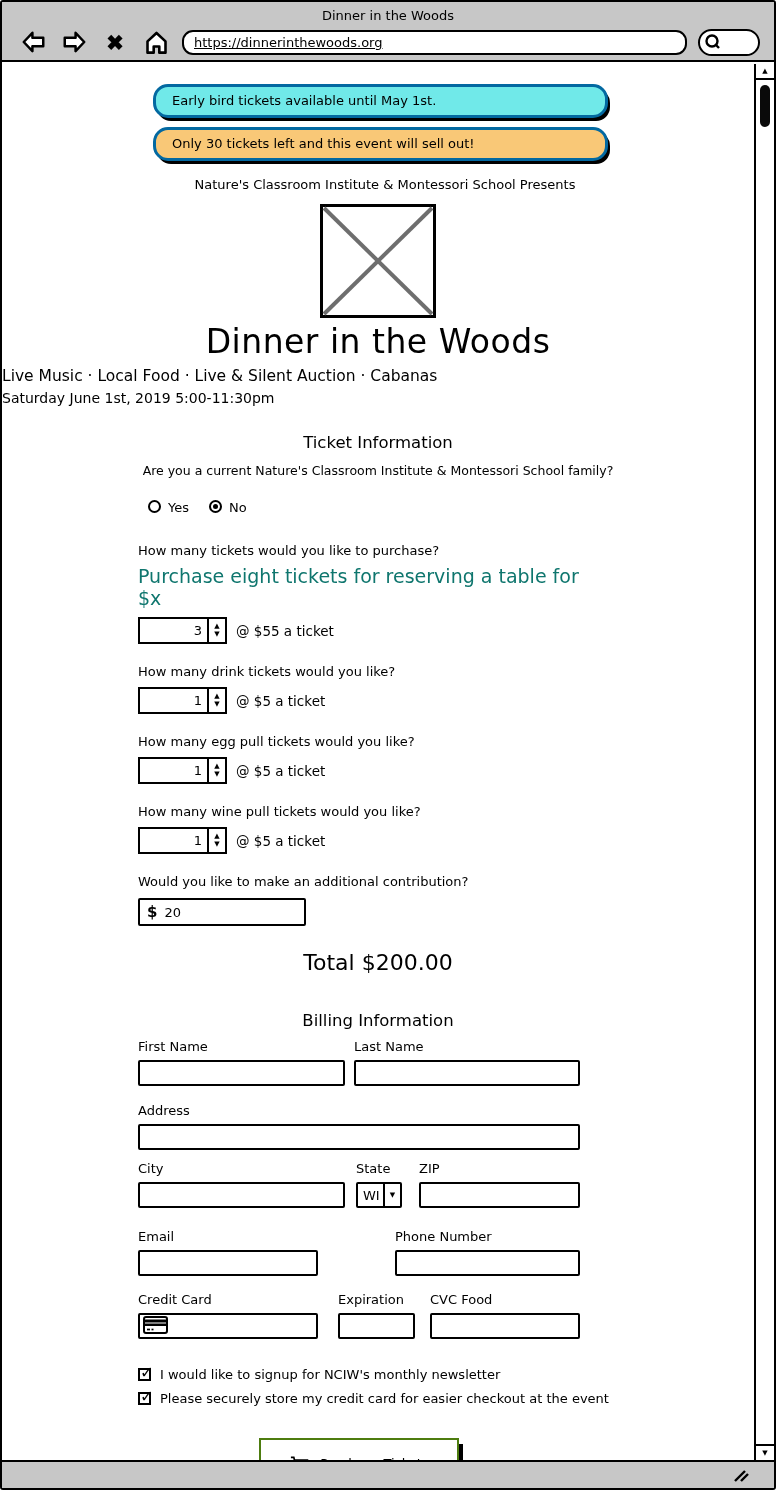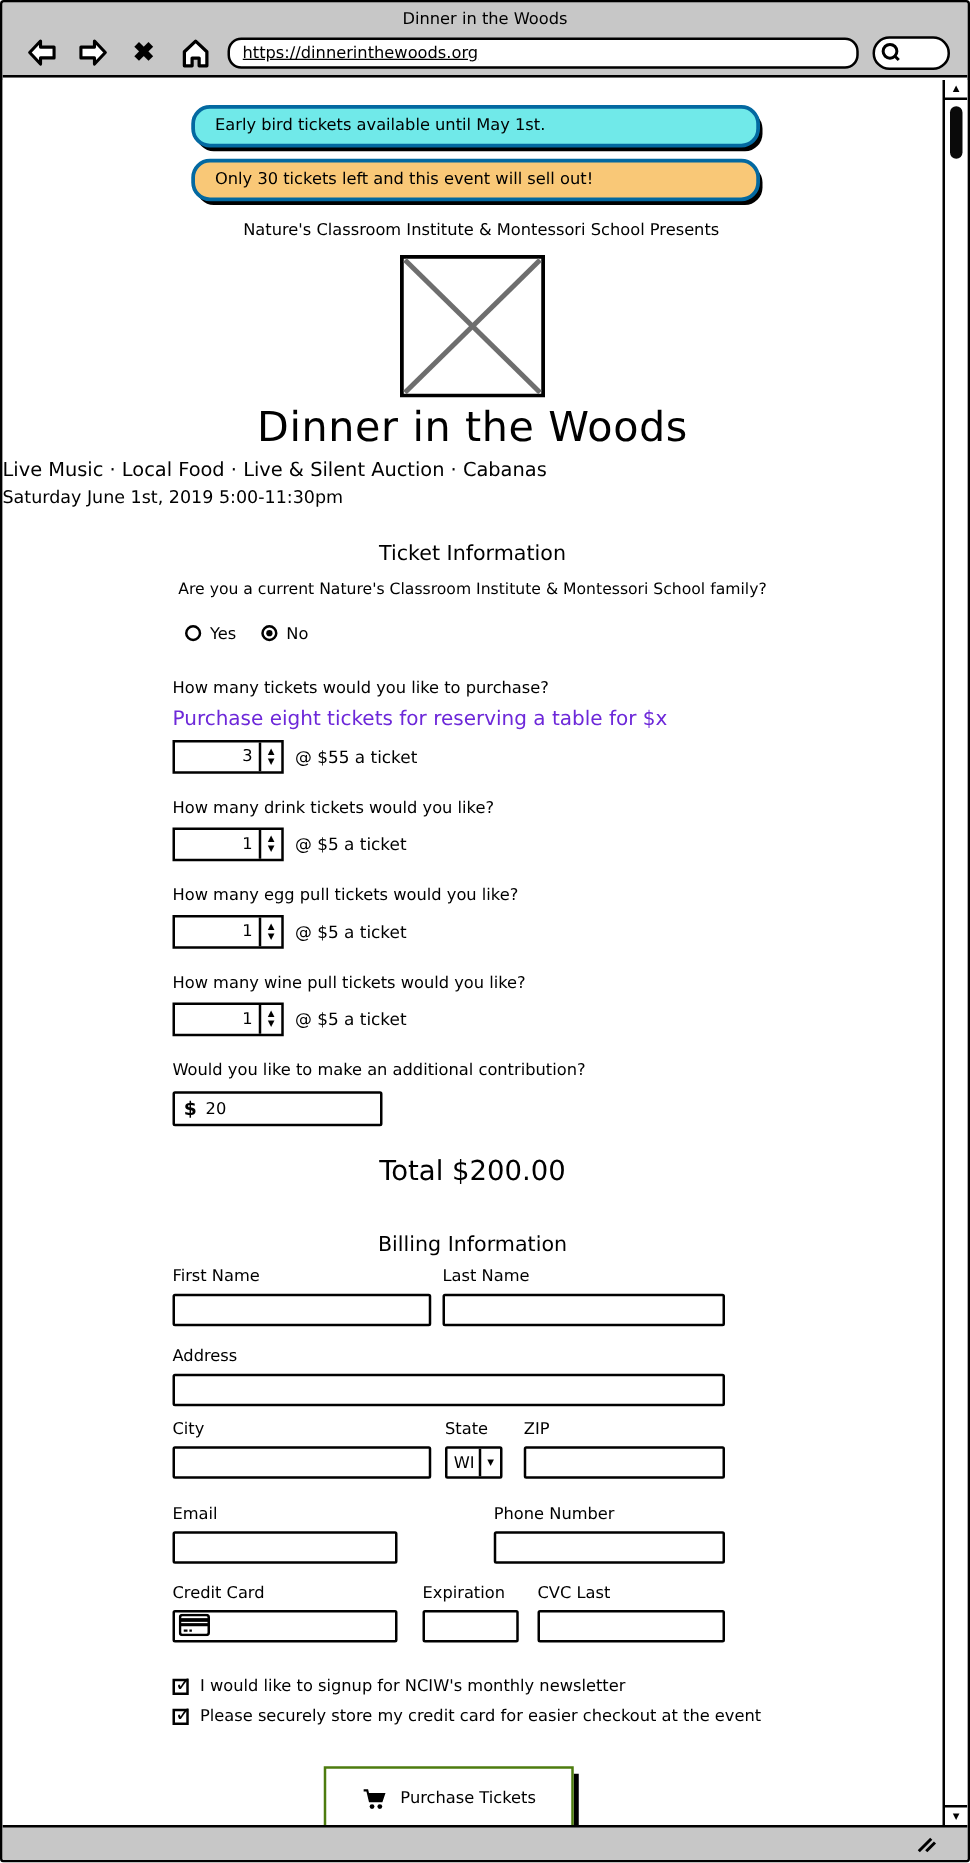--- a/index.html
+++ b/index.html
@@ -51,21 +51,21 @@
   .question-centered{ text-align:center; font-size:12.5px; margin-top:11px; }
 
   .radio-row{ margin:22px 0 0 146px; display:flex; gap:20px; font-size:13px; }
   .radio-row label{ display:flex; align-items:flex-start; gap:7px; cursor:pointer; }
   .radio{ width:13px; height:13px; border:2px solid #000; border-radius:50%; position:relative; display:inline-block; background:#fff; }
   .radio.checked::after{ content:""; position:absolute; left:2px; top:2px; width:5px; height:5px; background:#000; border-radius:50%; }
 
   .form-col{ width:442px; margin-left:136px; }
   .q-label{ font-size:13px; margin-top:20px; }
   .q-label.first{ margin-top:28px; }
-  .q-note{ font-size:16px; color:#6d28d9; margin-top:7px; }
+  .q-note{ font-size:19px; color:#0f766e; margin-top:7px; }
   .qty-row{ display:flex; align-items:center; margin-top:8px; }
   .stepper{ display:flex; width:89px; height:27px; border:2px solid #000; background:#fff; }
   .stepper-value{ flex:1; font-size:13px; text-align:right; padding:4px 5px 0 0; }
   .stepper-btns{ width:18px; border-left:2px solid #000; display:flex; flex-direction:column; align-items:center; justify-content:center; cursor:pointer; }
   .stepper-btns .tri{ font-size:7px; line-height:1.1; }
   .price{ font-size:13.5px; margin-left:9px; }
 
   .money-input{ display:flex; align-items:center; width:168px; height:28px; border:2px solid #000; border-radius:2px; margin-top:9px; padding:0 7px; background:#fff; }
   .money-input .cur{ font-weight:bold; font-size:15px; margin-right:7px; }
   .money-input input{ border:none; outline:none; flex:1; font-family:"DejaVu Sans",sans-serif; font-size:13px; background:transparent; }
@@ -298,21 +298,21 @@
                 <line x1="4" y1="13.5" x2="7" y2="13.5" stroke="#000" stroke-width="1.7"></line>
                 <line x1="8.5" y1="13.5" x2="10.5" y2="13.5" stroke="#000" stroke-width="1.7"></line>
               </svg>
             </div>
           </div>
           <div class="fcol exp">
             <div class="f-label">Expiration</div>
             <input class="f-input" style="">
           </div>
           <div class="fcol cvc">
-            <div class="f-label">CVC Last</div>
+            <div class="f-label">CVC Food</div>
             <input class="f-input" style="">
           </div>
         </div>
       </div>
 
       <div class="checks">
         <label class="check-line">
           <span class="cbox">
             <span class="tick">✓</span>
           </span>

